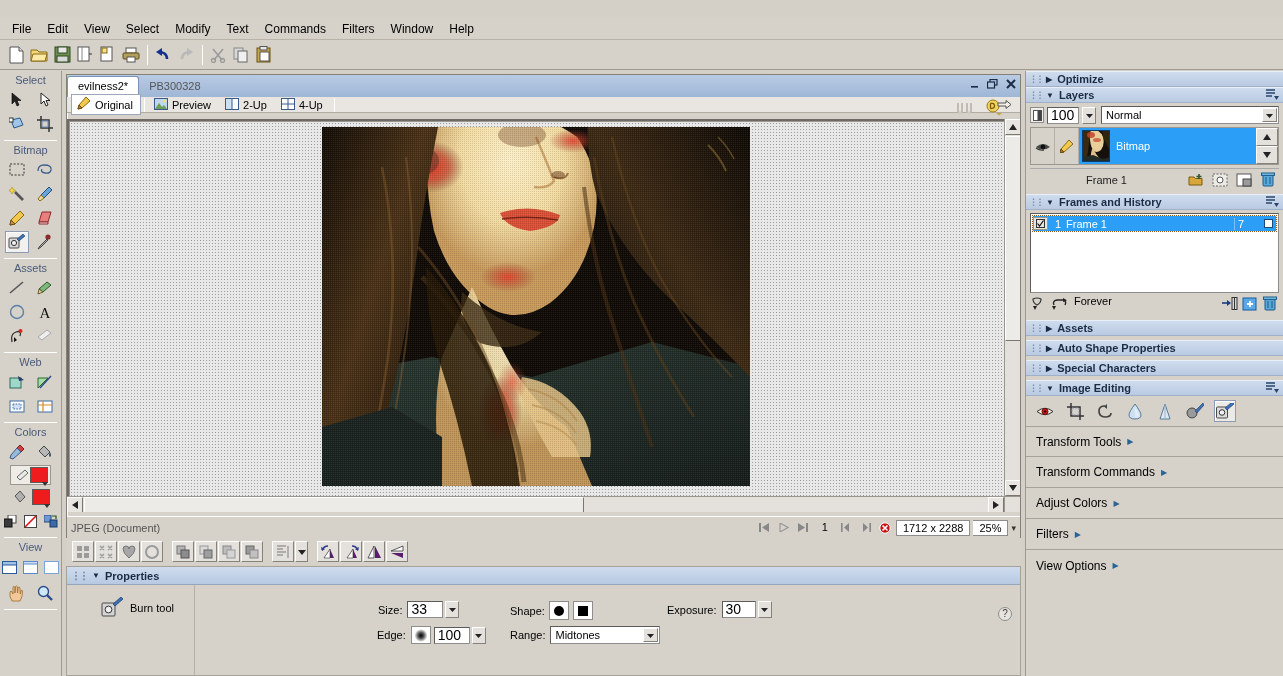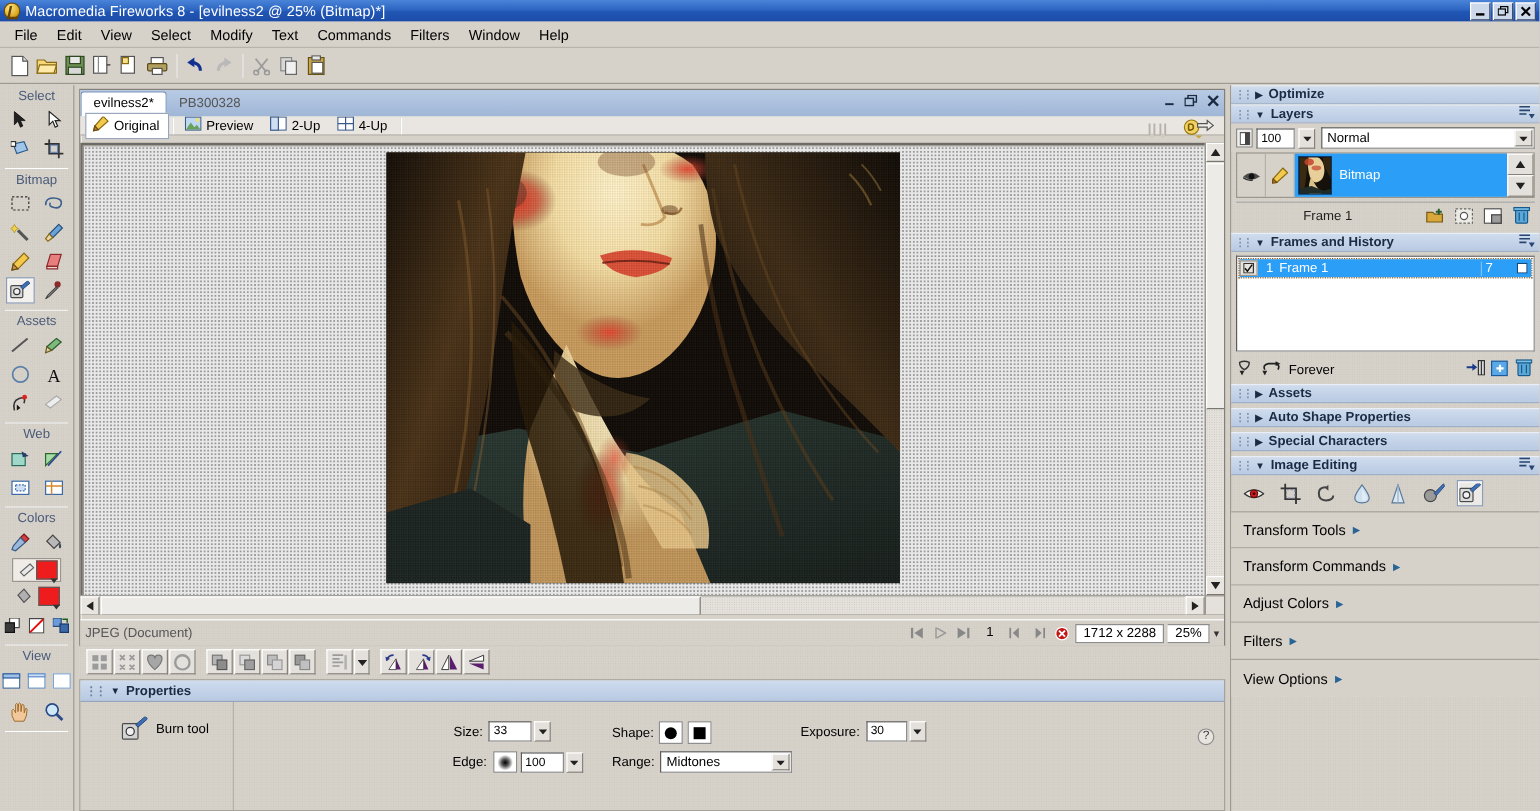--- a/index.html
+++ b/index.html
@@ -215,21 +215,21 @@
   .prop-tool {
     width:128px; display:flex; align-items:flex-start; padding:12px 0 0 14px;
     gap:7px; border-right:1px solid #b5b1a9;justify-content:center;
   }
   .prop-tool-name { font-size:11px; color:#000; padding-top:5px;}
   .prop-fields { flex:1; position:relative; padding:10px 0 0 0; }
   .lbl { font-size:11px; color:#000; }
   .txtbox {
     background:#fff; border:1px solid #8d8d8d; border-top-color:#5c5c5c;
     border-left-color:#5c5c5c; height:17px; line-height:15px;
-    padding:0 3px; font-size:10px; color:#000;
+    padding:0 3px; font-size:14px; color:#000;
   }
   .spin {
     width:14px;height:17px; background:#e4e1dc;
     border:1px solid #fff; border-right-color:#86827a; border-bottom-color:#86827a;
     display:flex;align-items:center;justify-content:center; cursor:pointer;
     margin-left:2px;
   }
   .combo {
     background:#fff; border:1px solid #8d8d8d; border-top-color:#5c5c5c;
     border-left-color:#5c5c5c; height:18px; display:flex; align-items:center;
@@ -310,21 +310,21 @@
     border-top-color:#5c5c5c; border-left-color:#5c5c5c; padding:2px;
   }
   .frame-row {
     height:15px; background:#2b9ef7; color:#fff; display:flex;
     align-items:center; font-size:11px; outline:1px dotted #8a5a20;
   }
   .frame-chk { width:15px; height:13px; background:#e8e5e0; border:1px solid #9b978f;
                margin-right:2px; display:flex;align-items:center;justify-content:center;
                color:#000; font-size:9px; }
   .frames-footer {
-    height:20px; display:flex; align-items:flex-end; margin:2px 4px 0; gap:2px;
+    height:20px; display:flex; align-items:flex-start; margin:2px 4px 0; gap:2px;
     font-size:11px;
   }
   .ff-btn { width:18px;height:17px; display:flex;align-items:center;
             justify-content:center; cursor:pointer; }
 
   .imgedit-row {
     height:30px; display:flex; align-items:center; gap:8px; padding:3px 8px;
   }
   .ie-btn { width:22px;height:22px; display:flex;align-items:center;
             justify-content:center; cursor:pointer; border:1px solid transparent;}
@@ -336,42 +336,20 @@
     font-size:12px; color:#000; cursor:pointer;
     border-bottom:1px solid #a6a29a; background:#d6d2ca;
   }
   .flyout-arrow { margin-left:6px; color:#2a6496; font-size:8px; }
 </style>
 </head>
 <body>
 
 <div id="app">
 
-  <div class="titlebar">
-    <div class="tb-logo"></div>
-    <div class="tb-title">Macromedia Fireworks 8 - [evilness2 @  25% (Bitmap)*]</div>
-    <div class="tb-btns">
-      <div class="tb-btn">
-        <svg width="9" height="9" viewBox="0 0 9 9">
-            <rect x="1" y="6" width="7" height="2" fill="#000"></rect>
-          </svg>
-      </div>
-      <div class="tb-btn">
-        <svg width="10" height="9" viewBox="0 0 10 9">
-            <rect x="2.5" y="0.5" width="6" height="5" fill="none" stroke="#000"></rect>
-            <rect x="0.5" y="2.5" width="6" height="5" fill="#cdd8ea" stroke="#000"></rect>
-          </svg>
-      </div>
-      <div class="tb-btn">
-        <svg width="9" height="9" viewBox="0 0 9 9">
-            <path d="M1 1 L8 8 M8 1 L1 8" stroke="#000" stroke-width="1.8"></path>
-          </svg>
-      </div>
-    </div>
-  </div>
 
   <div class="menubar">
     <div class="menu-item">File</div>
     <div class="menu-item">Edit</div>
     <div class="menu-item">View</div>
     <div class="menu-item">Select</div>
     <div class="menu-item">Modify</div>
     <div class="menu-item">Text</div>
     <div class="menu-item">Commands</div>
     <div class="menu-item">Filters</div>

